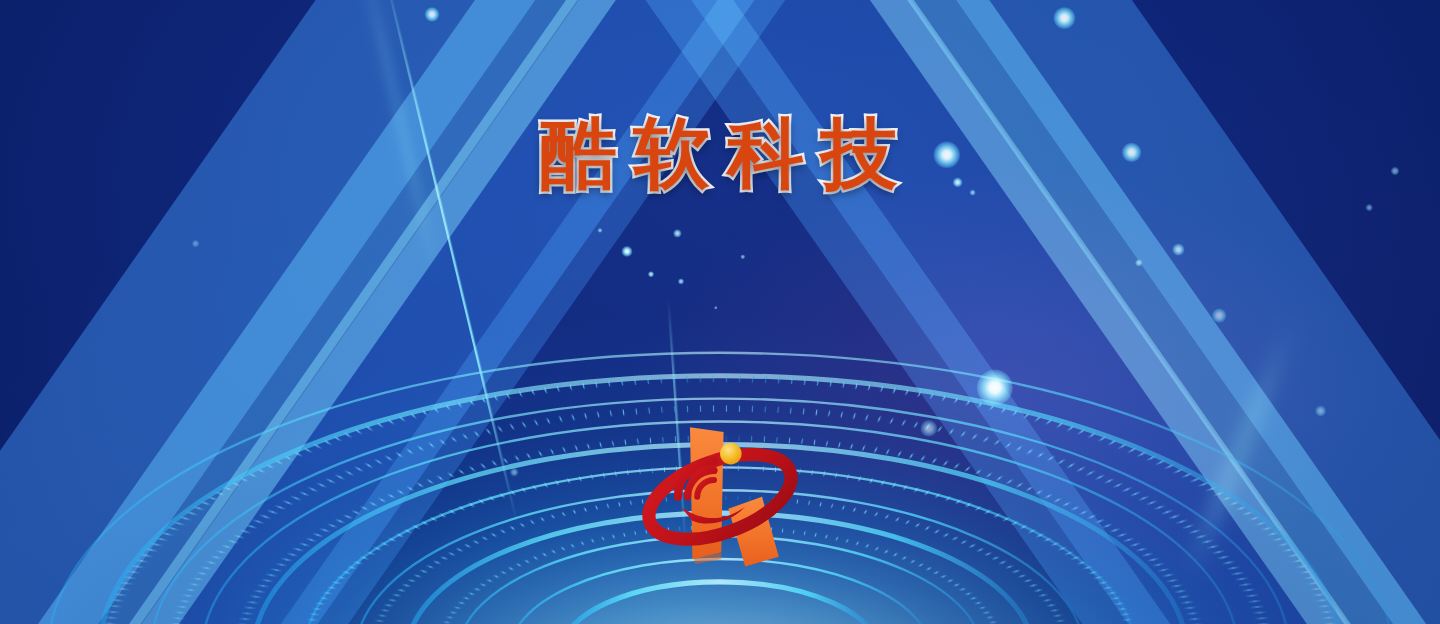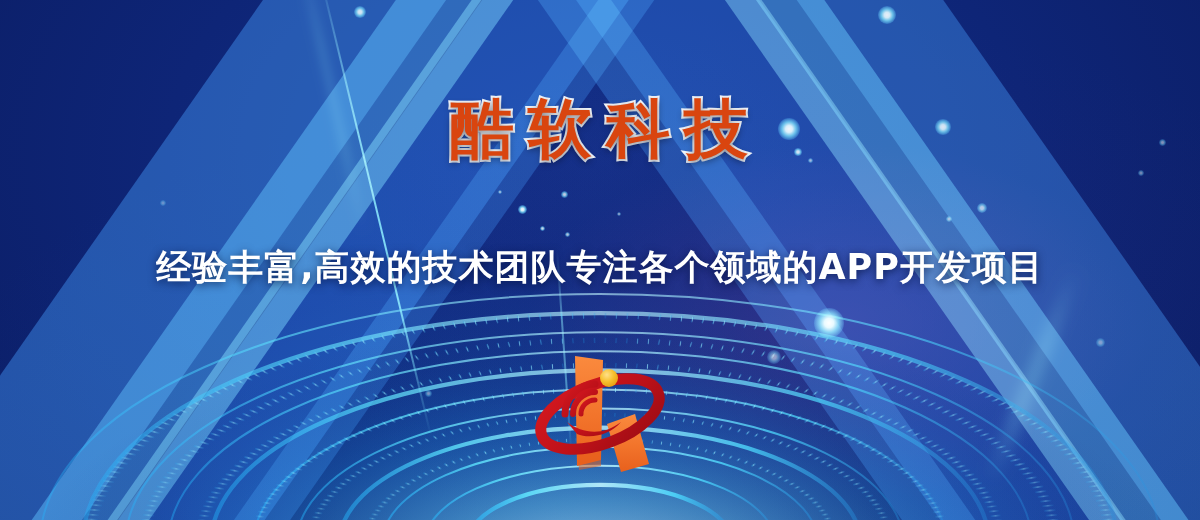--- a/index.html
+++ b/index.html
@@ -871,23 +871,20 @@
           <line x1="1095.2" y1="322.0" x2="1107.7" y2="322.0" stroke-width="1.6" opacity="0.30"></line>
         </g>
     </svg>
 
   </div>
 
   <div class="title-row">
     <span class="title">酷软科技</span>
   </div>
 
-  <div class="subtitle-row">
-    <span class="subtitle">经验丰富,高效的技术团队专注各个领域的APP开发项目</span>
-  </div>
 
   <div class="logo">
     <svg viewBox="0 0 150 160">
       <defs>
         <linearGradient id="orgG" x1="0" y1="0" x2="0" y2="1">
           <stop offset="0%" stop-color="#fa8a3e"></stop>
           <stop offset="55%" stop-color="#f2742b"></stop>
           <stop offset="100%" stop-color="#e8601d"></stop>
         </linearGradient>
         <linearGradient id="redG" x1="0" y1="0" x2="1" y2="1">

